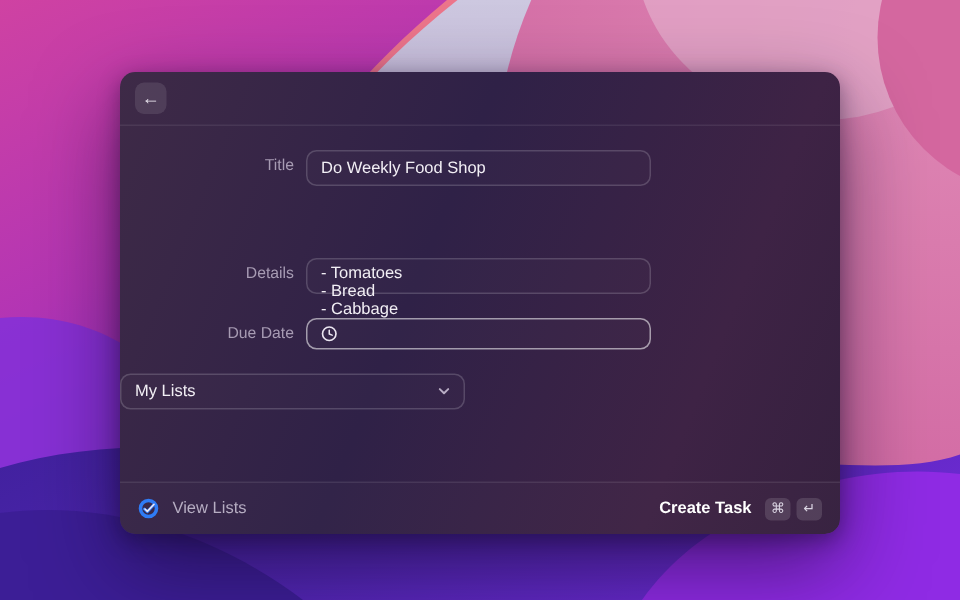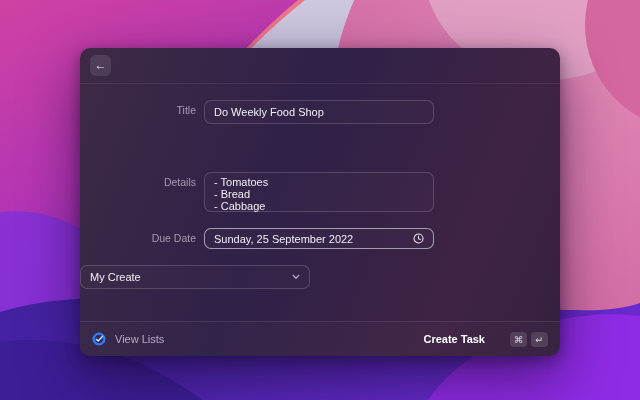--- a/index.html
+++ b/index.html
@@ -41,37 +41,37 @@
   .row .label { line-height:20px;padding-left:44px; }
   .row.details-row .label { line-height:14px; padding-top:3px; }
   .field {
     width:230px; border:1px solid rgba(255,255,255,0.17); border-radius:7px;
     background:rgba(255,255,255,0.015);
     color:#f2eff5; font-size:11px; padding:0 9px;
     display:flex; align-items:center; justify-content:space-between;
   }
   .field.single { height:24px; }
   .field.textarea {
-    height:40px; align-items:flex-start; padding:3px 9px;
+    height:24px; align-items:flex-start; padding:3px 9px;
     white-space:pre-line; line-height:12.2px; display:block;
   }
   .field.focused { border-color:rgba(255,255,255,0.55); height:21px; }
   .field-text { overflow:hidden; white-space:nowrap; }
   .field-icon { flex:0 0 auto; display:flex; align-items:center; }
 
   
   .win-footer {
     position:absolute; left:0; right:0; bottom:0; height:35px;
     border-top:1px solid rgba(255,255,255,0.09);
     display:flex; align-items:center; padding:0 12px;
     background:rgba(255,255,255,0.015);
   }
   .app-icon { width:14px; height:14px; display:block; }
   .view-lists { margin-left:9px; color:#b6adc2; font-size:11px; }
-  .footer-right { margin-left:auto; display:flex; align-items:center;gap:16px; }
+  .footer-right { margin-left:auto; display:flex; align-items:center; }
   .create-task { color:#ffffff; font-size:11px; font-weight:700; }
   .keys { display:flex; margin-left:9px; gap:4px; }
   .key {
     min-width:17px; height:15px; padding:0 3px; border-radius:4px;
     background:rgba(255,255,255,0.13); color:#d9d3e1;
     font-size:9.5px; line-height:15px; text-align:center;
     font-family:"DejaVu Sans",sans-serif;
   }
 </style>
 </head>
@@ -136,33 +136,32 @@
     <div class="row details-row">
       <div class="label">Details</div>
       <div class="field textarea">- Tomatoes
 - Bread
 - Cabbage</div>
     </div>
 
     <div class="row due-row">
       <div class="label">Due Date</div>
       <div class="field single focused">
-        <span class="field-text">Sunday, 25 September 2022</span>
         <span class="field-icon">
           <svg width="11" height="11" viewBox="0 0 12 12">
             <circle cx="6" cy="6" r="4.9" fill="none" stroke="#eae5f0" stroke-width="1.2"></circle>
             <path d="M6 3.4 L6 6.2 L8.1 7" fill="none" stroke="#eae5f0" stroke-width="1.1" stroke-linecap="round" stroke-linejoin="round"></path>
           </svg>
         </span>
       </div>
     </div>
 
     <div class="row">
       <div class="field single">
-        <span class="field-text">My Create</span>
+        <span class="field-text">My Lists</span>
         <span class="field-icon">
           <svg width="8" height="6" viewBox="0 0 8 6">
             <path d="M1.2 1.4 L4 4.2 L6.8 1.4" fill="none" stroke="#b9aec5" stroke-width="1.3" stroke-linecap="round" stroke-linejoin="round"></path>
           </svg>
         </span>
       </div>
     </div>
 
   </div>
 

